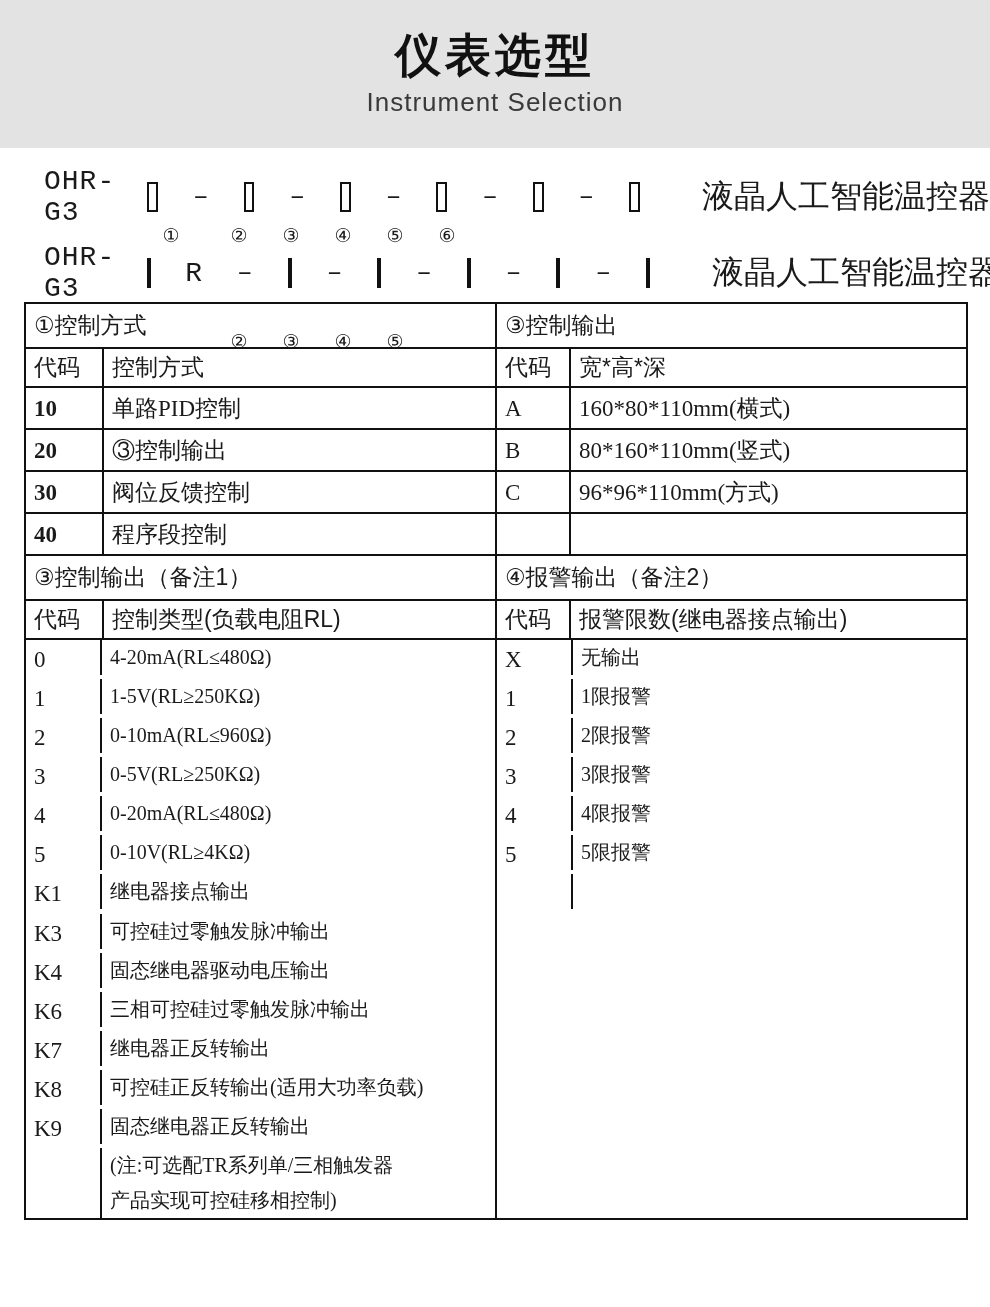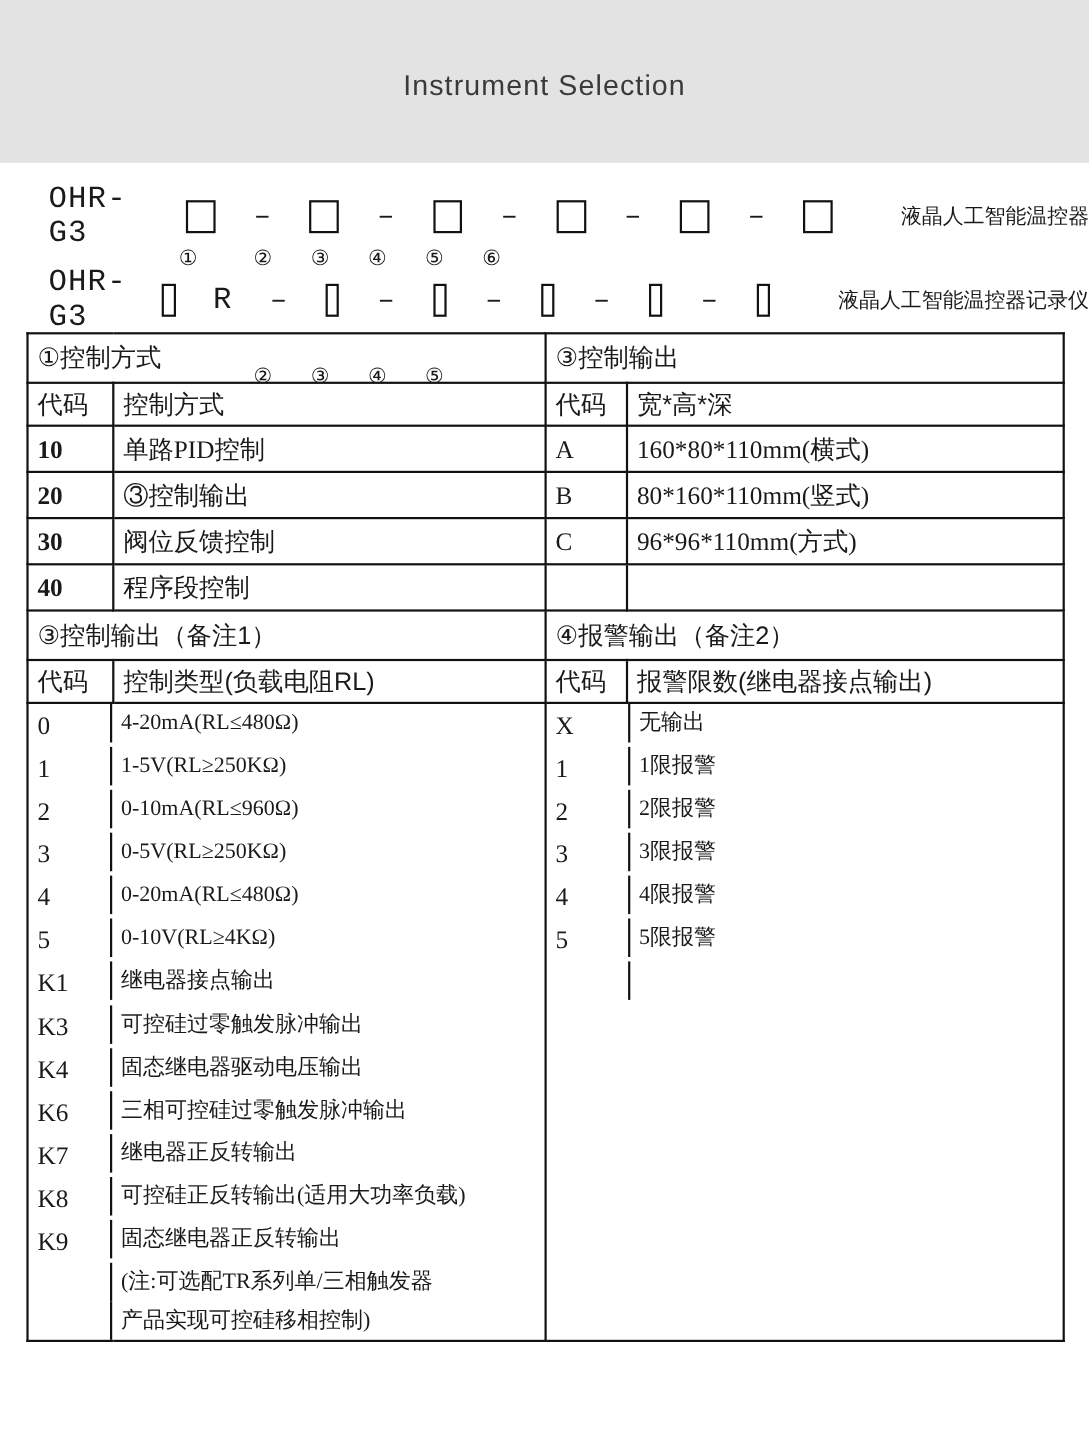--- a/index.html
+++ b/index.html
@@ -74,21 +74,21 @@
     font-size: 26px;
     padding: 0 7px;
   }
   .r-letter {
     font-family: "Liberation Mono", "DejaVu Sans Mono", monospace;
     font-size: 28px;
     padding-left: 6px;
   }
   .row-desc {
     font-family: Liberation Sans, sans-serif;
-    font-size: 19px;
+    font-size: 32px;
     margin-left: 34px;
     white-space: nowrap;
   }
   .circ-row {
     display: flex;
     align-items: center;
     padding-left: 28px;
     height: 30px;
   }
   .circ-spacer {
@@ -184,20 +184,21 @@
   }
   .rowline { height: 42px; }
   .pad-l { padding-left: 10px; }
 </style>
 </head>
 <body>
 
 <div class="page">
 
   <div class="banner">
+    <div class="banner-title">仪表选型</div>
     <div class="banner-sub">Instrument Selection</div>
   </div>
 
   <div class="codes">
 
     <div class="code-row">
       <span class="model-name">OHR-G3</span>
       <span class="box"></span>
       <span class="dash">–</span>
       <span class="box"></span>

